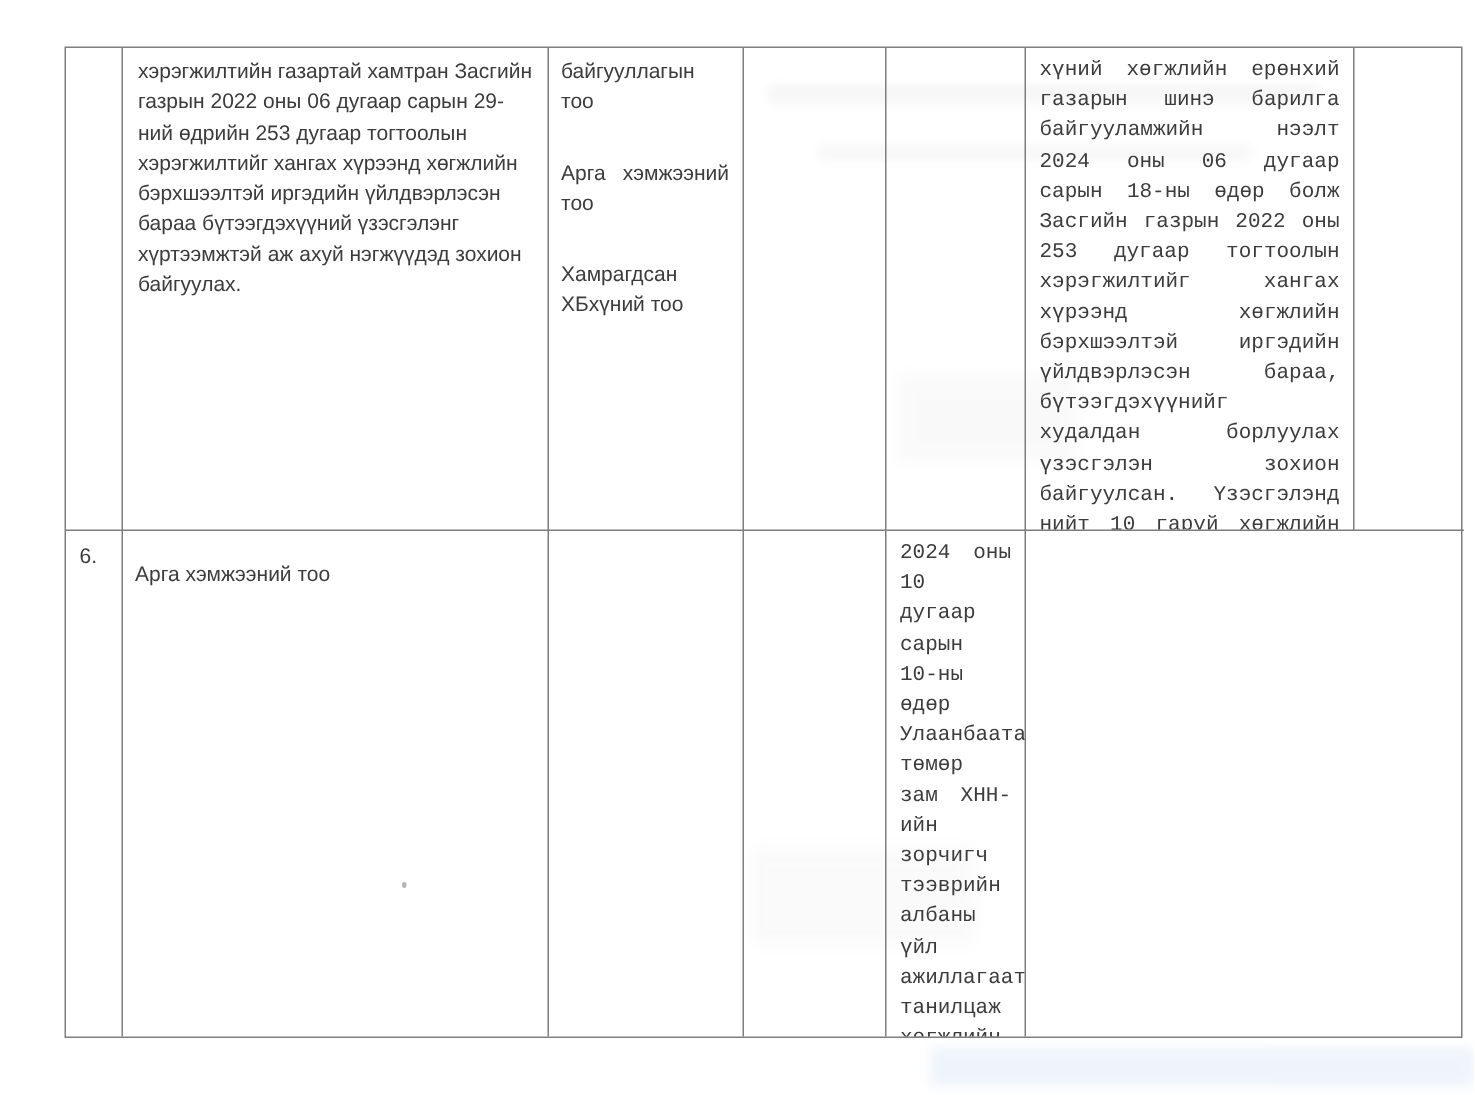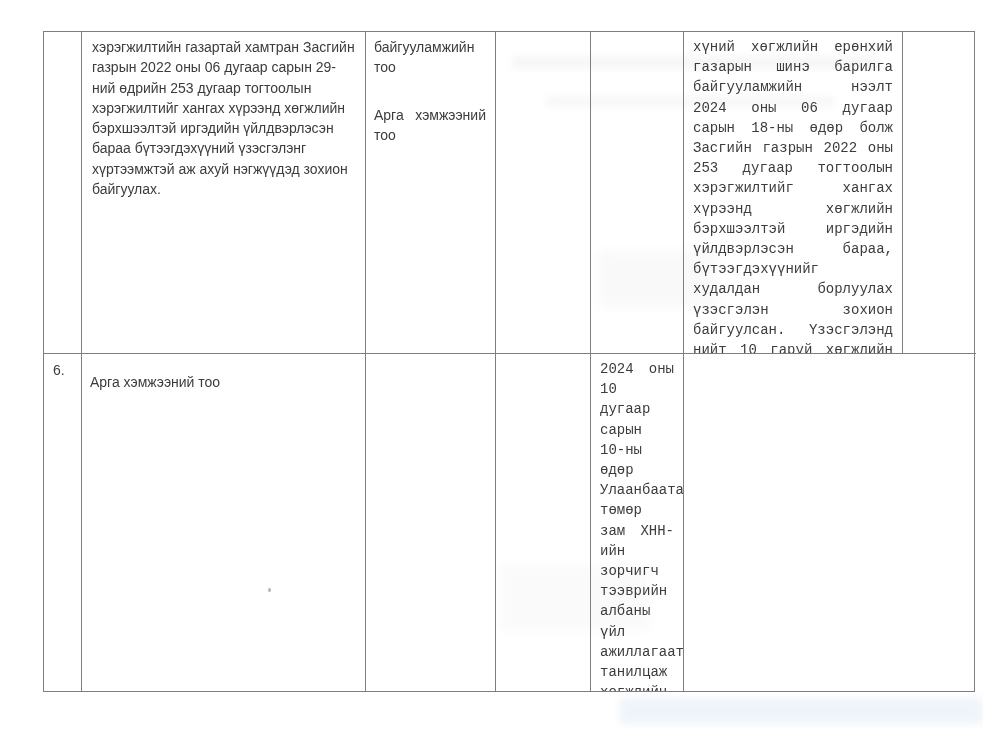--- a/index.html
+++ b/index.html
@@ -90,22 +90,23 @@
 
   <div class="doc-table">
 
     <div class="cell no-cell">
       <p></p>
     </div>
     <div class="cell activity-cell">
       <p class="align-left">хэрэгжилтийн газартай хамтран Засгийн газрын 2022 оны 06 дугаар сарын 29-ний өдрийн 253 дугаар тогтоолын хэрэгжилтийг хангах хүрээнд хөгжлийн бэрхшээлтэй иргэдийн үйлдвэрлэсэн бараа бүтээгдэхүүний үзэсгэлэнг хүртээмжтэй аж ахуй нэгжүүдэд зохион байгуулах.</p>
     </div>
     <div class="cell indicator-cell">
-      <p>байгууламжийн тоо</p>
+      <p>байгууллагын тоо</p>
       <p class="gap-lg">Арга хэмжээний тоо</p>
+      <p class="gap-lg">Хамрагдсан ХБхүний тоо</p>
     </div>
     <div class="cell">
       <p></p>
     </div>
     <div class="cell">
       <p></p>
     </div>
     <div class="cell result-cell">
       <p>хүний хөгжлийн ерөнхий газарын шинэ барилга байгууламжийн нээлт 2024 оны 06 дугаар сарын 18-ны өдөр болж Засгийн газрын 2022 оны 253 дугаар тогтоолын хэрэгжилтийг хангах хүрээнд хөгжлийн бэрхшээлтэй иргэдийн үйлдвэрлэсэн бараа, бүтээгдэхүүнийг худалдан борлуулах үзэсгэлэн зохион байгуулсан. Үзэсгэлэнд нийт 10 гаруй хөгжлийн бэрхшээлтэй иргэд оролцсон.</p>
     </div>

